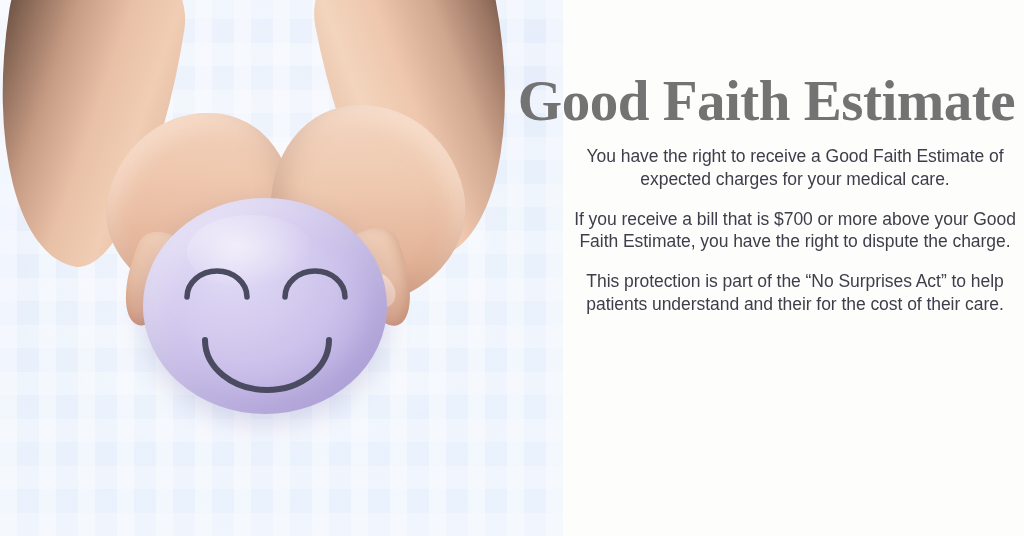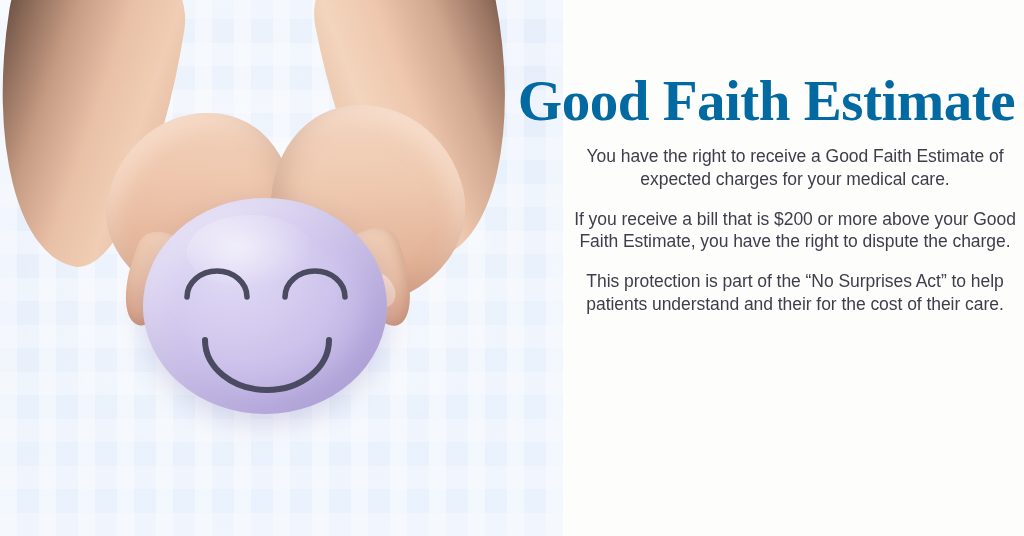--- a/index.html
+++ b/index.html
@@ -131,21 +131,21 @@
   .headline {
     position: absolute;
     left: -68px;
     top: 34px;
     width: 520px;
     text-align: right;
     font-family: "Liberation Serif", "DejaVu Serif", serif;
     font-size: 57px;
     line-height: 1.02;
     letter-spacing: -0.5px;
-    color: #0369a1;
+    color: #737373;
     white-space: nowrap;
     z-index: 5;
   }
 
   .body-block {
     position: absolute;
     left: 6px;
     top: 145px;
     width: 452px;
     text-align: center;
@@ -193,19 +193,19 @@
       </svg>
     </div>
   </div>
 
   <div class="text-panel">
 
     <h1 class="headline">Good Faith Estimate</h1>
 
     <div class="body-block">
       <p class="para">You have the right to receive a Good Faith Estimate of expected charges for your medical care.</p>
-      <p class="para">If you receive a bill that is $200 or more above your Good Faith Estimate, you have the right to dispute the charge.</p>
+      <p class="para">If you receive a bill that is $700 or more above your Good Faith Estimate, you have the right to dispute the charge.</p>
       <p class="para">This protection is part of the “No Surprises Act” to help patients understand and their for the cost of their care.</p>
     </div>
 
   </div>
 
 </div>
 
 </body></html>

